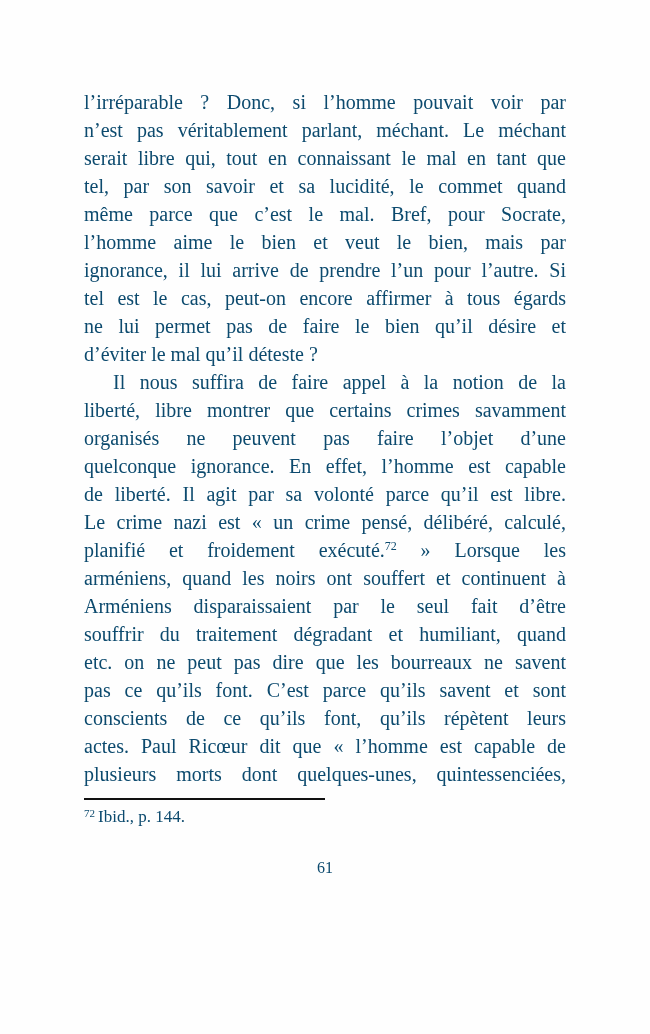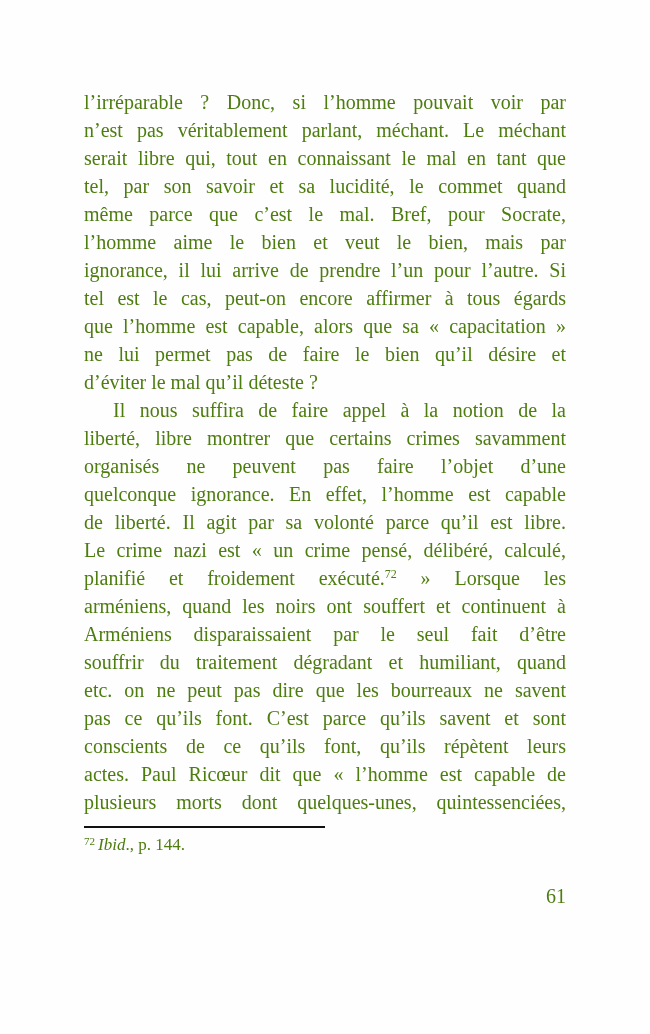--- a/index.html
+++ b/index.html
@@ -7,21 +7,21 @@
     padding: 0;
     background: #ffffff;
   }
   .sheet {
     position: relative;
     width: 650px;
     height: 1034px;
     box-sizing: border-box;
     padding: 88px 84px 0 84px;
     background: #fefefe;
-    color: #4d7c0f;
+    color: #0c4a6e;
     font-family: "Liberation Serif", "DejaVu Serif", serif;
     overflow: hidden;
   }
   .text-block {
     width: 482px;
   }
   .line {
     height: 28px;
     line-height: 28px;
     font-size: 20px;
@@ -60,44 +60,42 @@
   }
   .footnote sup {
     font-size: 11px;
     line-height: 0;
     vertical-align: baseline;
     position: relative;
     top: -5px;
     margin-right: 3px;
   }
   .footnote .src {
-    font-style: italic;
   }
   .page-number {
     margin-top: 28px;
     width: 482px;
-    text-align: right;
-    font-size: 20px;
+    text-align: center;
+    font-size: 16px;
     line-height: 24px;
   }
 </style>
 </head>
 <body>
 
 <div class="sheet">
   <main class="text-block">
       <div class="line">l’irréparable ? Donc, si l’homme pouvait voir par</div>
       <div class="line">n’est pas véritablement parlant, méchant. Le méchant</div>
       <div class="line">serait libre qui, tout en connaissant le mal en tant que</div>
       <div class="line">tel, par son savoir et sa lucidité, le commet quand</div>
       <div class="line">même parce que c’est le mal. Bref, pour Socrate,</div>
       <div class="line">l’homme aime le bien et veut le bien, mais par</div>
       <div class="line">ignorance, il lui arrive de prendre l’un pour l’autre. Si</div>
       <div class="line">tel est le cas, peut-on encore affirmer à tous égards</div>
-      <div class="line">que l’homme est capable, alors que sa « capacitation »</div>
       <div class="line">ne lui permet pas de faire le bien qu’il désire et</div>
       <div class="line flush">d’éviter le mal qu’il déteste ?</div>
       <div class="line indent">Il nous suffira de faire appel à la notion de la</div>
       <div class="line">liberté, libre montrer que certains crimes savamment</div>
       <div class="line">organisés ne peuvent pas faire l’objet d’une</div>
       <div class="line">quelconque ignorance. En effet, l’homme est capable</div>
       <div class="line">de liberté. Il agit par sa volonté parce qu’il est libre.</div>
       <div class="line">Le crime nazi est « un crime pensé, délibéré, calculé,</div>
       <div class="line">planifié et froidement exécuté.<sup>72</sup> » Lorsque les</div>
       <div class="line">arméniens, quand les noirs ont souffert et continuent à</div>

